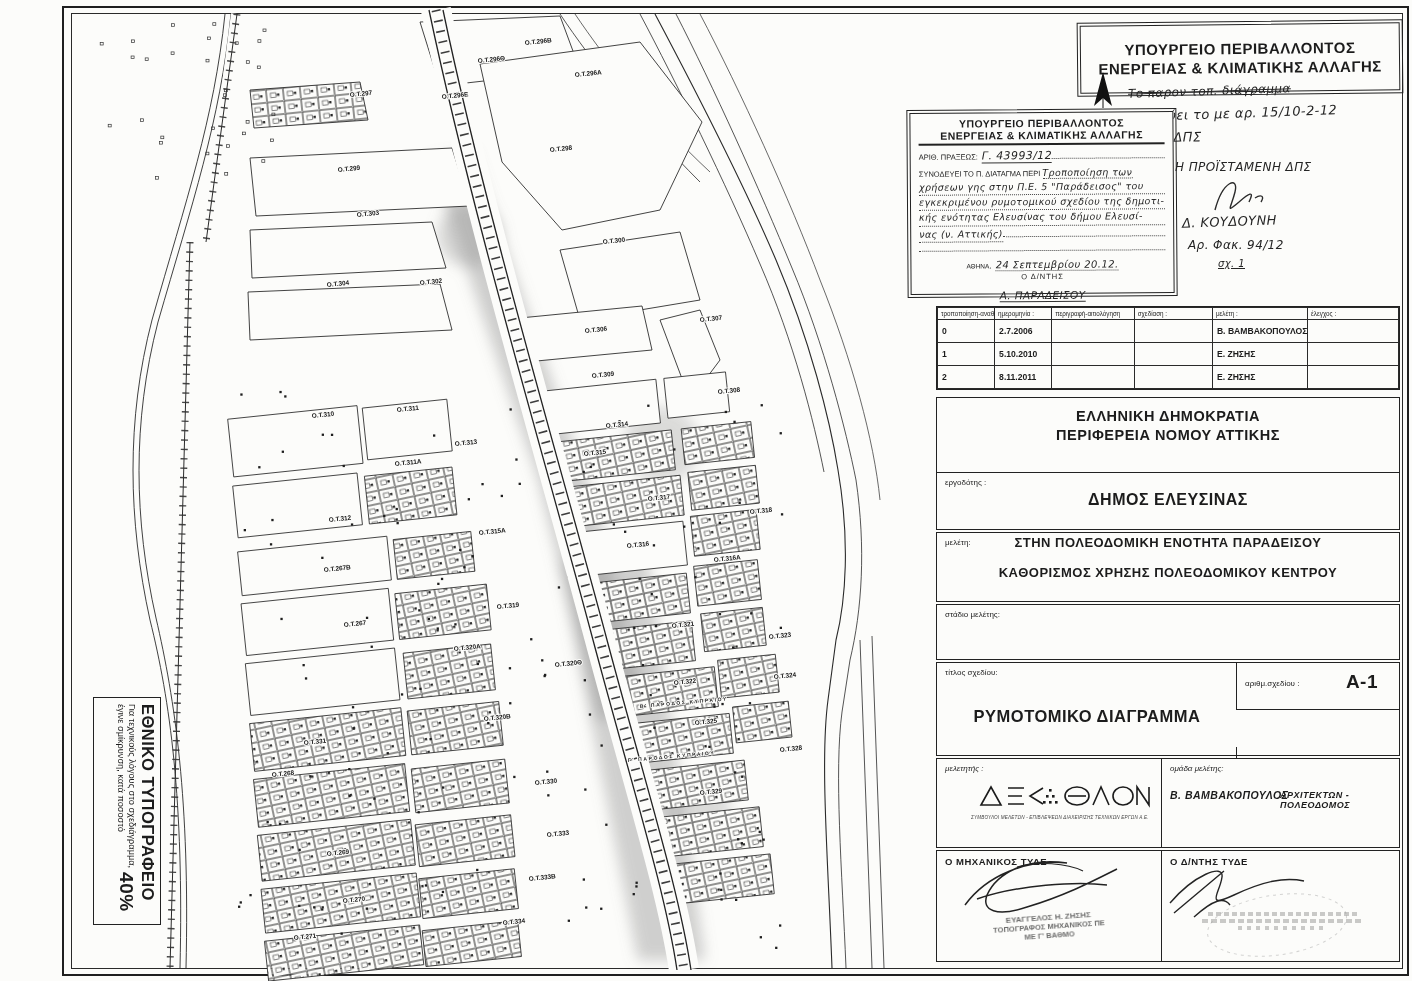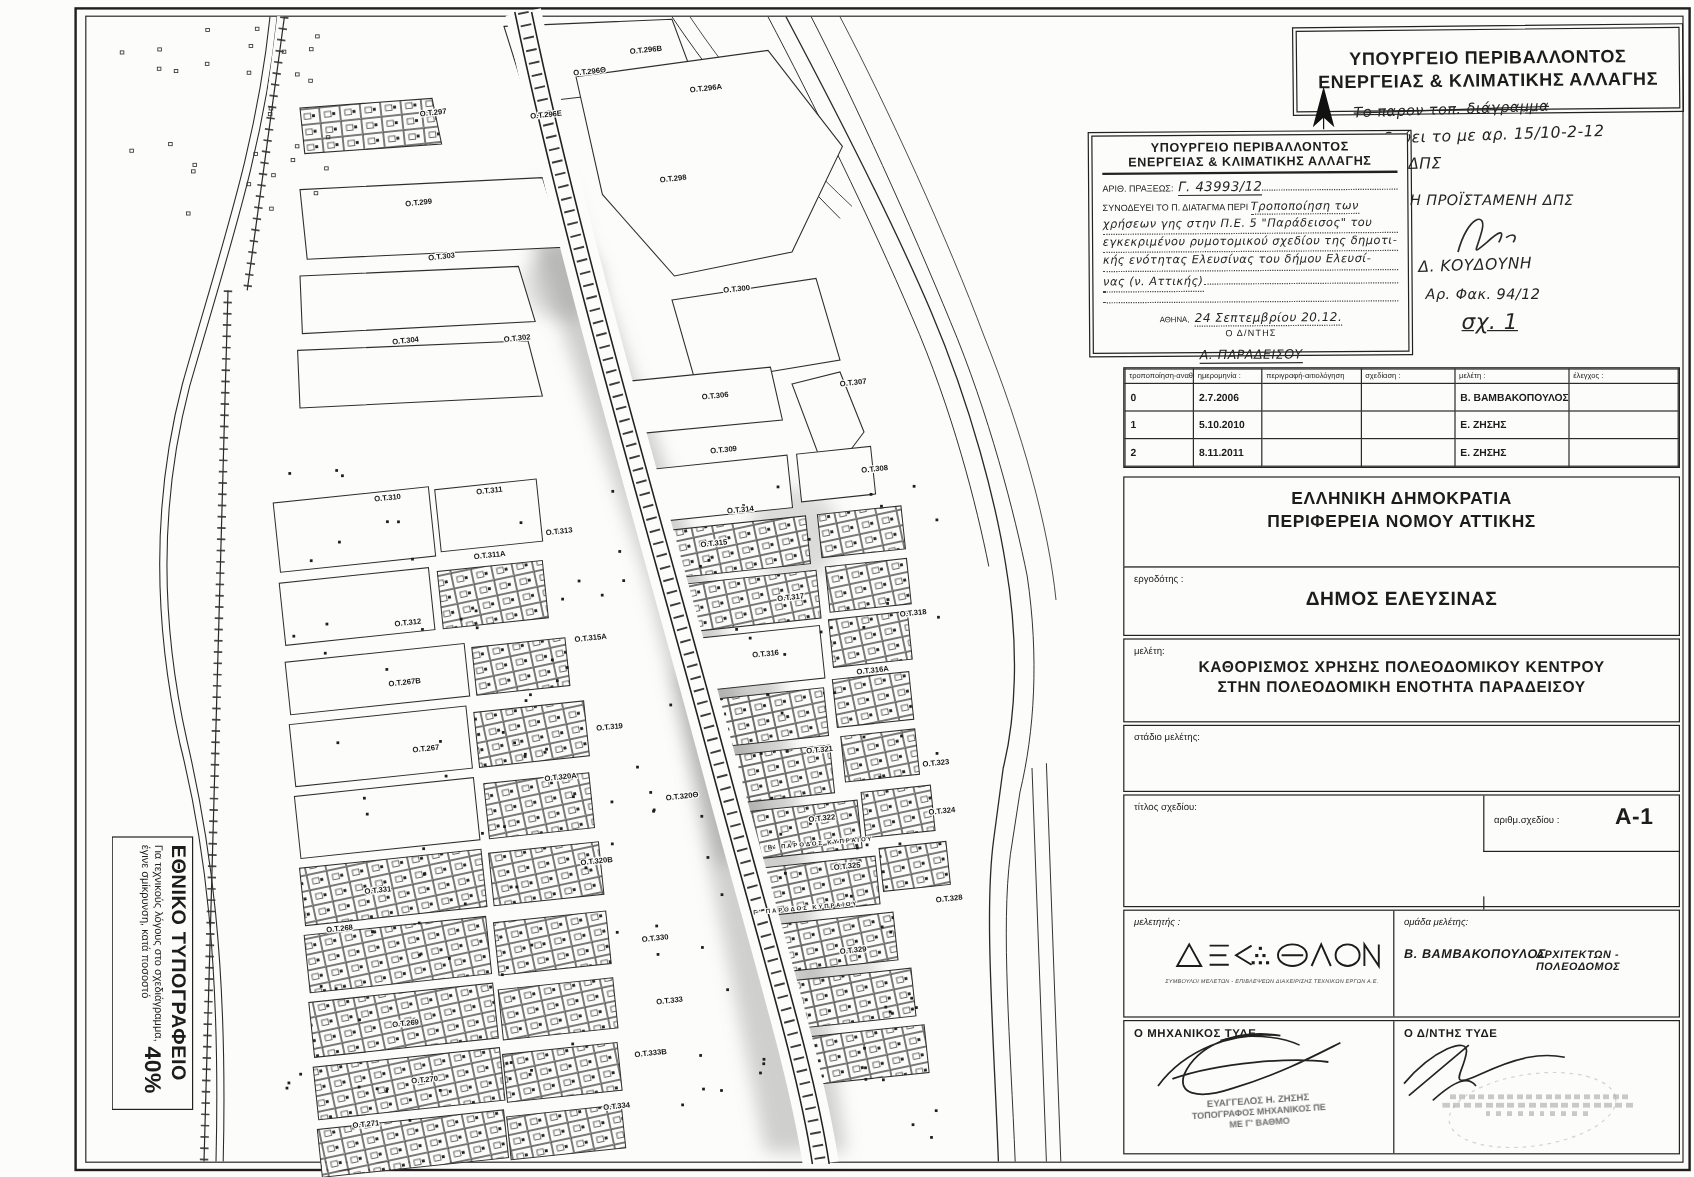--- a/index.html
+++ b/index.html
@@ -370,21 +370,21 @@
 
   <div class="abs hand" style="left:1128px;top:84px;font-size:12px;text-decoration:line-through;transform:rotate(-2deg);">Το παρον τοπ. διάγραμμα</div>
   <div class="abs hand" style="left:1120px;top:106px;font-size:13px;transform:rotate(-2deg);">συνοδεύει το με αρ. 15/10-2-12</div>
   <div class="abs hand" style="left:1118px;top:130px;font-size:13px;transform:rotate(-1deg);">Υ.Σ  της  ΔΠΣ</div>
   <div class="abs hand" style="left:1175px;top:160px;font-size:12px;">Η  ΠΡΟΪΣΤΑΜΕΝΗ  ΔΠΣ</div>
   <svg class="abs" style="left:1205px;top:172px;" width="70" height="46" viewBox="0 0 70 46">
     <path d="M10 38 C18 8 34 4 30 20 C26 36 20 42 34 30 C44 21 50 18 44 30 M50 26 C56 22 60 24 56 30" stroke="#2b2b2b" stroke-width="1.4" fill="none"></path>
   </svg>
   <div class="abs hand" style="left:1182px;top:214px;font-size:13px;transform:rotate(-2deg);">Δ. ΚΟΥΔΟΥΝΗ</div>
   <div class="abs hand" style="left:1188px;top:238px;font-size:12px;">Αρ. Φακ. 94/12</div>
-  <div class="abs hand" style="left:1218px;top:258px;font-size:18px;text-decoration:underline;">σχ. 1</div>
+  <div class="abs hand" style="left:1218px;top:258px;font-size:10px;text-decoration:underline;">σχ. 1</div>
 
   <svg class="abs" style="left:1092px;top:72px;" width="22" height="36" viewBox="0 0 22 36">
     <path d="M11 0 L20 34 L11 26 L2 34 Z" fill="#111"></path>
     <line x1="11" y1="6" x2="11" y2="36" stroke="#111" stroke-width="1"></line>
   </svg>
 
   <div class="abs dbox" style="left:910px;top:112px;width:246px;height:172px;padding:4px 8px;transform:rotate(-.4deg);">
     <div class="center big-bold" style="font-size:10.5px;">ΥΠΟΥΡΓΕΙΟ  ΠΕΡΙΒΑΛΛΟΝΤΟΣ</div>
     <div class="center big-bold" style="font-size:10.5px;border-bottom:2.2px double #222;padding-bottom:2px;">ΕΝΕΡΓΕΙΑΣ  &amp;  ΚΛΙΜΑΤΙΚΗΣ  ΑΛΛΑΓΗΣ</div>
     <div style="display:flex;align-items:baseline;margin-top:4px;">
@@ -458,30 +458,31 @@
     <div class="center big-bold" style="font-size:14.5px;margin-top:3px;">ΠΕΡΙΦΕΡΕΙΑ  ΝΟΜΟΥ ΑΤΤΙΚΗΣ</div>
   </div>
 
   <div class="abs box" style="left:936px;top:472px;width:462px;height:56px;">
     <div class="sec-label">εργοδότης :</div>
     <div class="center big-bold" style="font-size:16px;margin-top:18px;">ΔΗΜΟΣ ΕΛΕΥΣΙΝΑΣ</div>
   </div>
 
   <div class="abs box" style="left:936px;top:532px;width:462px;height:68px;">
     <div class="sec-label">μελέτη:</div>
+    <div class="center big-bold" style="font-size:13px;margin-top:2px;">ΣΤΗΝ ΠΟΛΕΟΔΟΜΙΚΗ ΕΝΟΤΗΤΑ ΠΑΡΑΔΕΙΣΟΥ</div>
     <div class="center big-bold" style="font-size:13px;margin-top:15px;">ΚΑΘΟΡΙΣΜΟΣ ΧΡΗΣΗΣ ΠΟΛΕΟΔΟΜΙΚΟΥ ΚΕΝΤΡΟΥ</div>
-    <div class="center big-bold" style="font-size:13px;margin-top:2px;">ΣΤΗΝ ΠΟΛΕΟΔΟΜΙΚΗ ΕΝΟΤΗΤΑ ΠΑΡΑΔΕΙΣΟΥ</div>
   </div>
 
   <div class="abs box" style="left:936px;top:604px;width:462px;height:54px;">
     <div class="sec-label">στάδιο μελέτης:</div>
   </div>
 
   <div class="abs box" style="left:936px;top:662px;width:462px;height:92px;">
     <div class="sec-label">τίτλος σχεδίου:</div>
+    <div class="big-bold" style="position:absolute;left:0;width:300px;text-align:center;top:44px;font-size:16.5px;">ΡΥΜΟΤΟΜΙΚΟ ΔΙΑΓΡΑΜΜΑ</div>
     <div class="abs" style="left:299px;top:0;width:163px;height:46px;border-left:1.4px solid #222;border-bottom:1.4px solid #222;">
       <span class="small-label" style="position:absolute;left:8px;top:16px;">αριθμ.σχεδίου :</span>
       <span class="big-bold" style="position:absolute;right:22px;top:8px;font-size:19px;">A-1</span>
     </div>
     <div class="abs" style="left:299px;top:46px;width:163px;height:46px;border-left:1.4px solid #222;margin-top:38px;">
       <span class="small-label" style="position:absolute;left:8px;top:18px;">κλίμακα :</span>
       <span class="big-bold" style="position:absolute;right:24px;top:15px;font-size:11.5px;">1:2.000</span>
     </div>
   </div>
 

